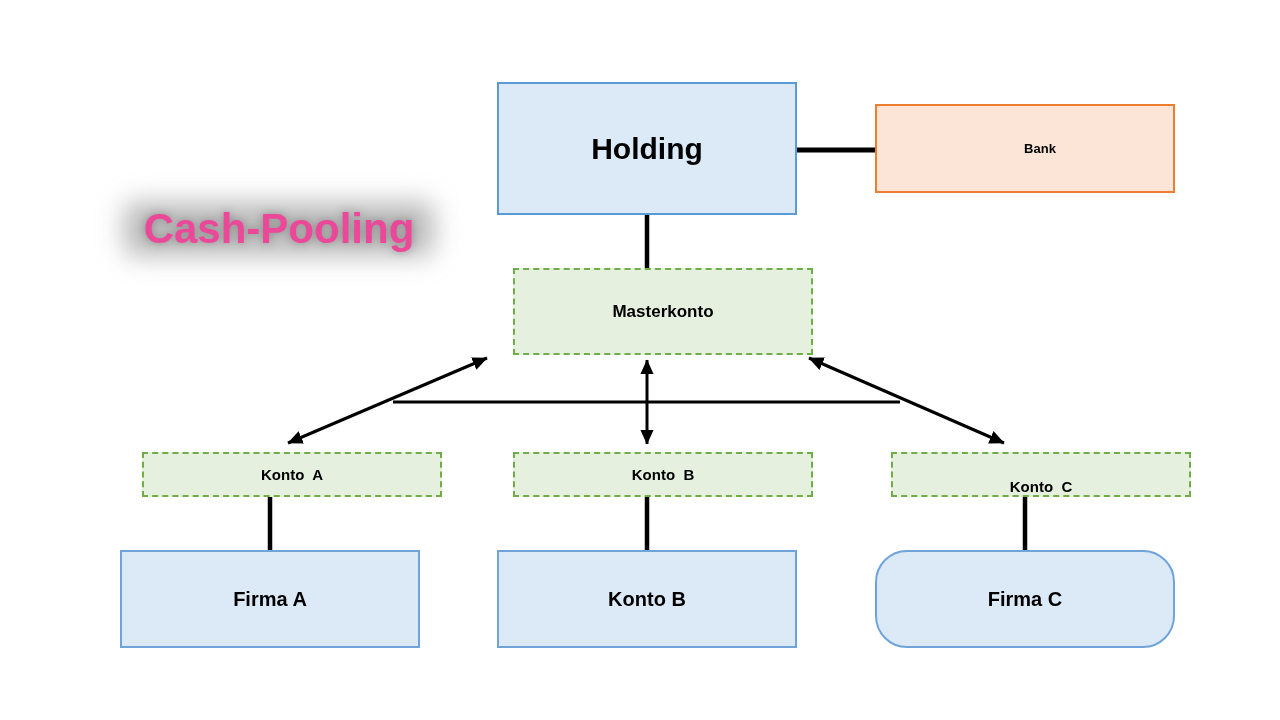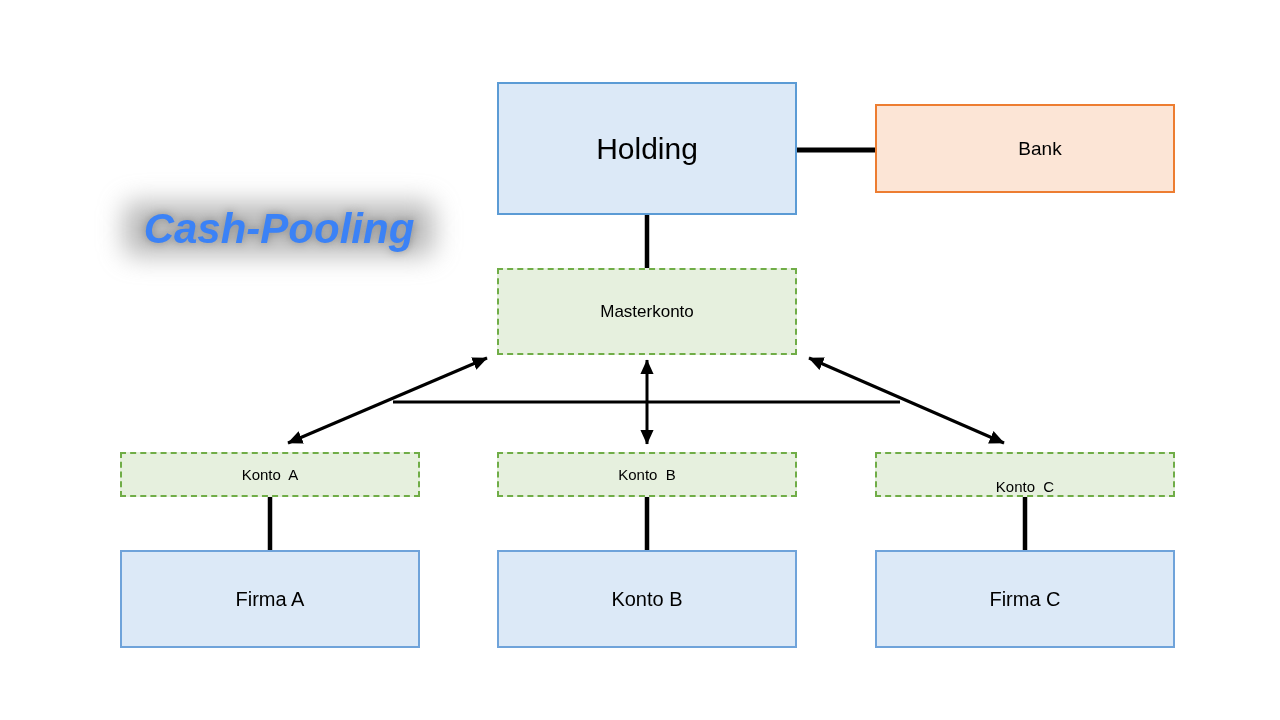--- a/index.html
+++ b/index.html
@@ -17,55 +17,56 @@
   }
 
   
   .node {
     position: absolute;
     display: flex;
     align-items: center;
     justify-content: center;
     box-sizing: border-box;
     color: #000;
-    font-weight: normal;
+    font-weight: bold;
     text-align: center;
   }
   .node .label { white-space: pre; }
 
   .blue-box {
     background: var(--blue_fill, #dce9f7);
     border: 2px solid var(--blue_border, #5b9bd5);
   }
   .firma-box {
     background: var(--blue_fill, #dce9f7);
     border: 2px solid var(--firma_border, #6fa3da);
   }
   .orange-box {
     background: var(--orange_fill, #fce5d6);
     border: 2px solid var(--orange_border, #ed7d31);
   }
   .green-box {
     background: var(--green_fill, #e6f0de);
     border: 2px dashed var(--green_border, #70ad47);
+    margin-left: 16px;
   }
 
   #node-holding     { left: 497px; top: 82px;  width: 300px; height: 133px; font-size: 30px; }
-  #node-bank        { left: 875px; top: 104px; width: 300px; height: 89px;  font-size: 19px; padding-left: 30px; }
+  #node-bank        { left: 875px; top: 104px; width: 300px; height: 89px;  font-size: 13px; padding-left: 30px; }
   #node-masterkonto { left: 497px; top: 268px; width: 300px; height: 87px;  font-size: 17px; }
 
   .konto { top: 452px; width: 300px; height: 45px; font-size: 15px; }
-  #node-konto-a { left: 120px; }
+  #node-konto-a { left: 126px; }
   #node-konto-b { left: 497px; }
   #node-konto-c { left: 875px; align-items: flex-end; }
 
   .firma { top: 550px; width: 300px; height: 98px; font-size: 20px; }
   #node-firma-a { left: 120px; }
   #node-firma-b { left: 497px; }
-  #node-firma-c { left: 875px; }
+  #node-firma-c { left: 875px; border-radius: 32px; }
 
   
   #title-wrap {
     position: absolute;
     left: 116px;
     top: 192px;
     width: 326px;
     height: 74px;
     display: flex;
     align-items: center;
@@ -74,25 +75,24 @@
   #title-wrap::before {
     content: "";
     position: absolute;
     left: 8px; right: 8px; top: 10px; bottom: 10px;
     background: rgba(130,130,130,0.55);
     border-radius: 10px;
     filter: blur(13px);
   }
   #title-text {
     position: relative;
-    font-style: italic;
     font-weight: bold;
     font-size: 42px;
     letter-spacing: 0px;
-    color: #3b82f6;
+    color: #ec4899;
     text-shadow: 0 0 8px rgba(90,90,90,0.55);
     white-space: pre;
   }
 
   
   #connector-layer {
     position: absolute;
     left: 0; top: 0;
     width: 1280px;
     height: 720px;

